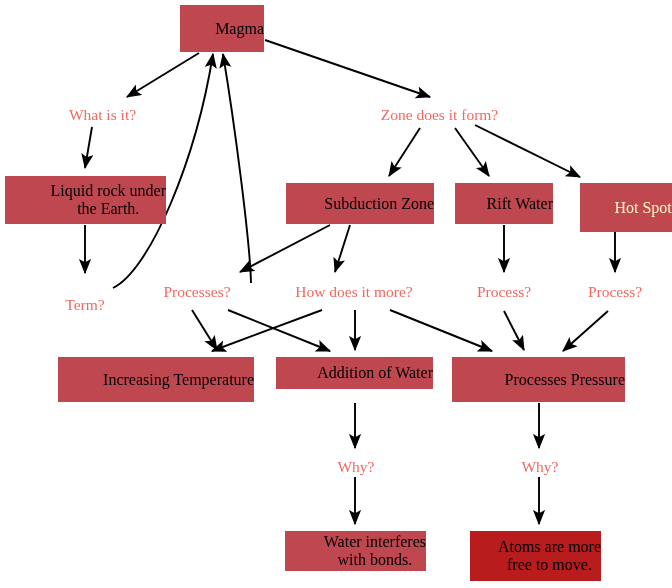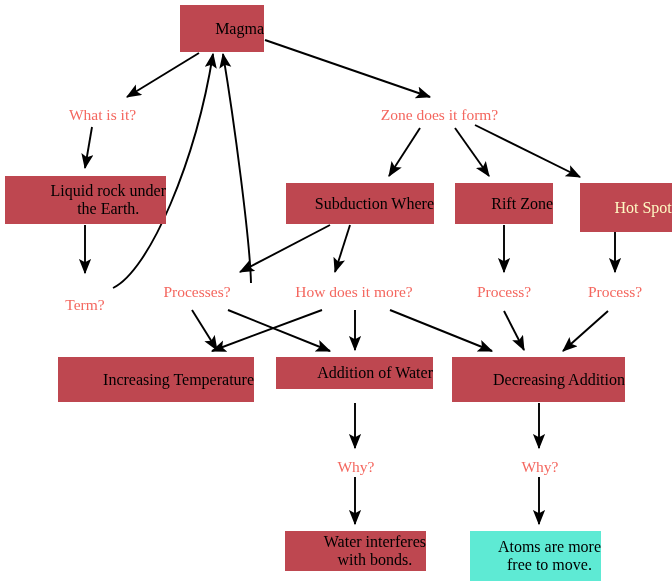--- a/index.html
+++ b/index.html
@@ -94,42 +94,42 @@
 
   <div id="node-layer">
       <div class="node node-box" style="left: 180px; top: 5px; width: 84px; height: 47px; background: rgb(190, 71, 80); color: rgb(0, 0, 0);">
         <span style="white-space: pre-line;">Magma</span>
       </div>
       <div class="node node-box" style="left: 5px; top: 176px; width: 161px; height: 48px; background: rgb(190, 71, 80); color: rgb(0, 0, 0);">
         <span style="white-space: pre-line;">Liquid rock under
 the Earth.</span>
       </div>
       <div class="node node-box" style="left: 286px; top: 183px; width: 148px; height: 41px; background: rgb(190, 71, 80); color: rgb(0, 0, 0);">
-        <span style="white-space: pre-line;">Subduction Where</span>
+        <span style="white-space: pre-line;">Subduction Zone</span>
       </div>
       <div class="node node-box" style="left: 455px; top: 183px; width: 98px; height: 41px; background: rgb(190, 71, 80); color: rgb(0, 0, 0);">
-        <span style="white-space: pre-line;">Rift Zone</span>
+        <span style="white-space: pre-line;">Rift Water</span>
       </div>
       <div class="node node-box" style="left: 580px; top: 183px; width: 98px; height: 49px; background: rgb(190, 71, 80); color: #fef9c3;">
         <span style="white-space: pre-line;">Hot Spots</span>
       </div>
       <div class="node node-box" style="left: 58px; top: 357px; width: 196px; height: 45px; background: rgb(190, 71, 80); color: rgb(0, 0, 0);">
         <span style="white-space: pre-line;">Increasing Temperature</span>
       </div>
       <div class="node node-box" style="left: 276px; top: 357px; width: 157px; height: 32px; background: rgb(190, 71, 80); color: rgb(0, 0, 0);">
         <span style="white-space: pre-line;">Addition of Water</span>
       </div>
       <div class="node node-box" style="left: 452px; top: 357px; width: 173px; height: 45px; background: rgb(190, 71, 80); color: rgb(0, 0, 0);">
-        <span style="white-space: pre-line;">Decreasing Addition</span>
+        <span style="white-space: pre-line;">Processes Pressure</span>
       </div>
       <div class="node node-box" style="left: 285px; top: 531px; width: 141px; height: 40px; background: rgb(190, 71, 80); color: rgb(0, 0, 0);">
         <span style="white-space: pre-line;">Water interferes
 with bonds.</span>
       </div>
-      <div class="node node-box" style="left: 470px; top: 531px; width: 131px; height: 50px; background: #5eead4; color: rgb(0, 0, 0);">
+      <div class="node node-box" style="left: 470px; top: 531px; width: 131px; height: 50px; background: #b91c1c; color: rgb(0, 0, 0);">
         <span style="white-space: pre-line;">Atoms are more
 free to move.</span>
       </div>
     </div>
   <div id="label-layer">
       <div class="edge-label" style="left: 52px; top: 104px; width: 101px; height: 22px; color: rgb(244, 103, 95);">
         <span>What is it?</span>
       </div>
       <div class="edge-label" style="left: 360px; top: 104px; width: 159px; height: 22px; color: rgb(244, 103, 95);">
         <span>Zone does it form?</span>

